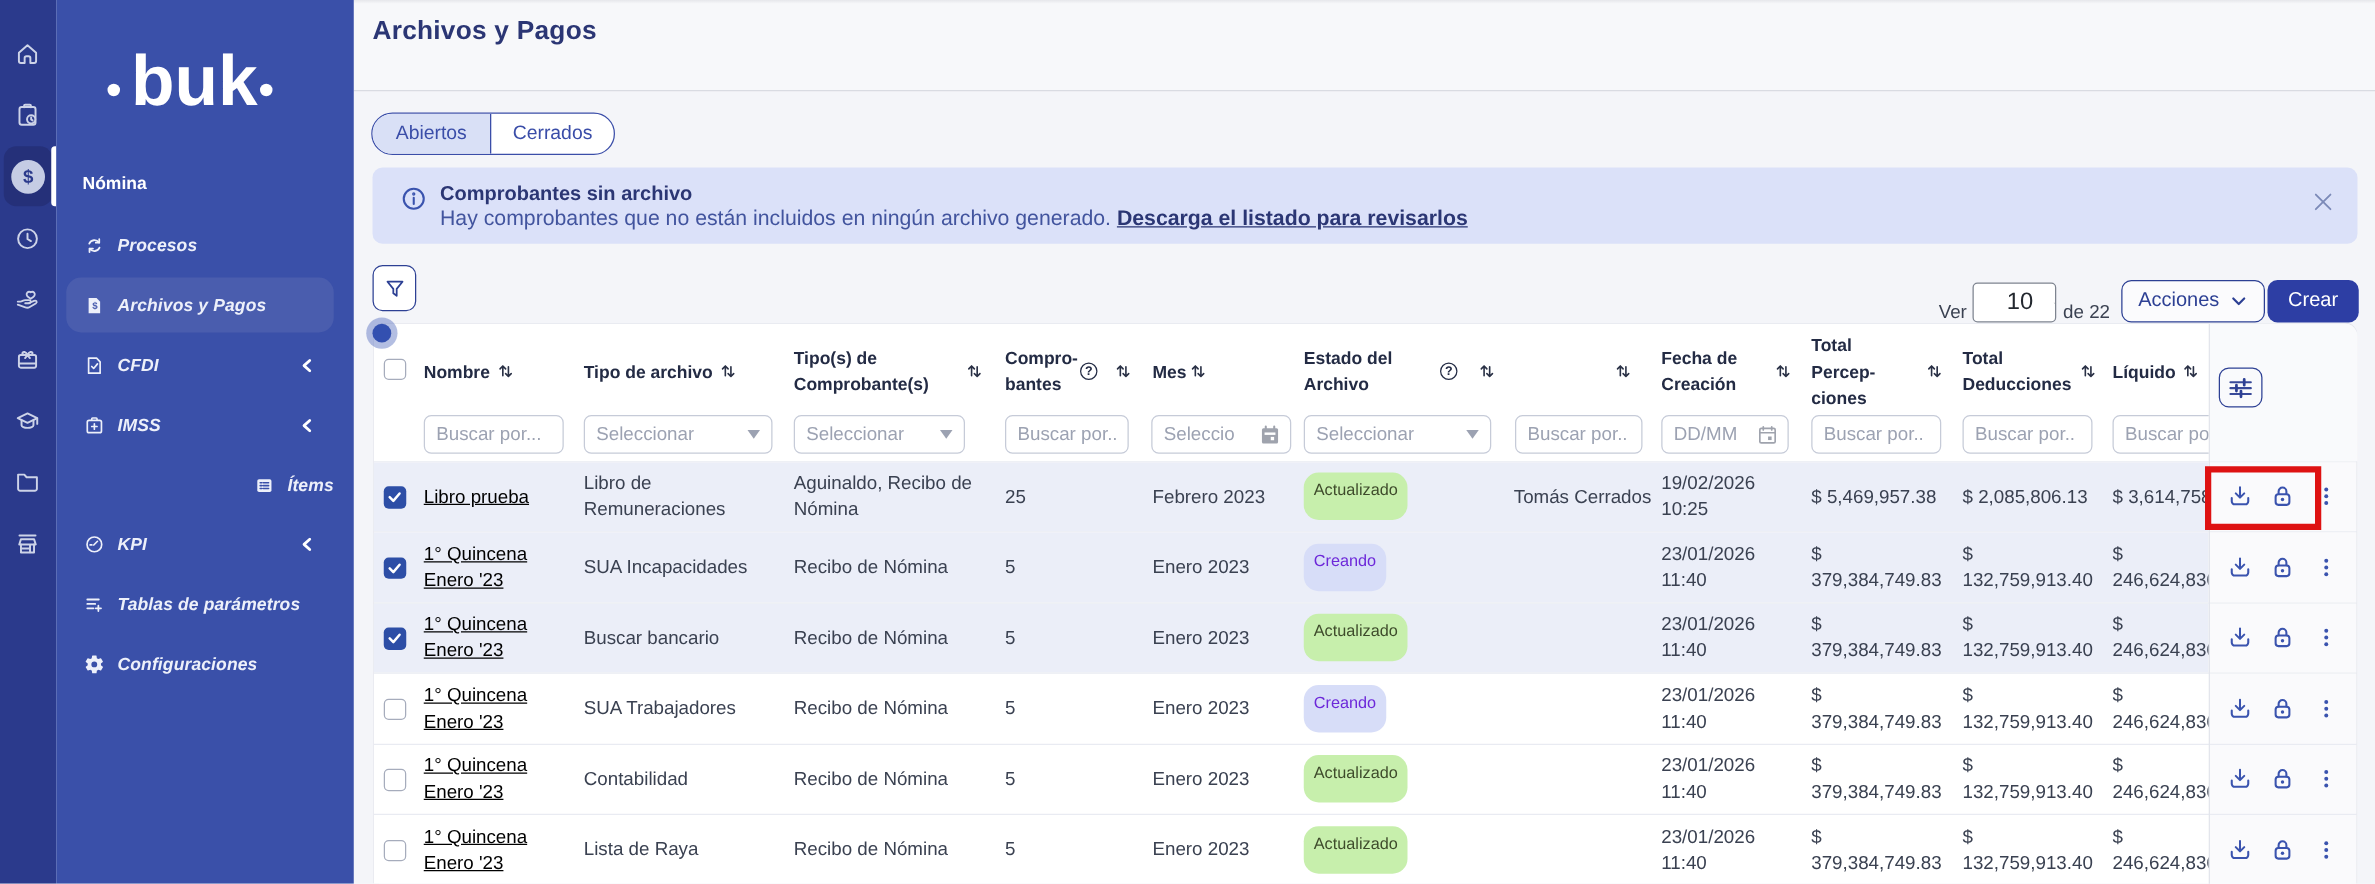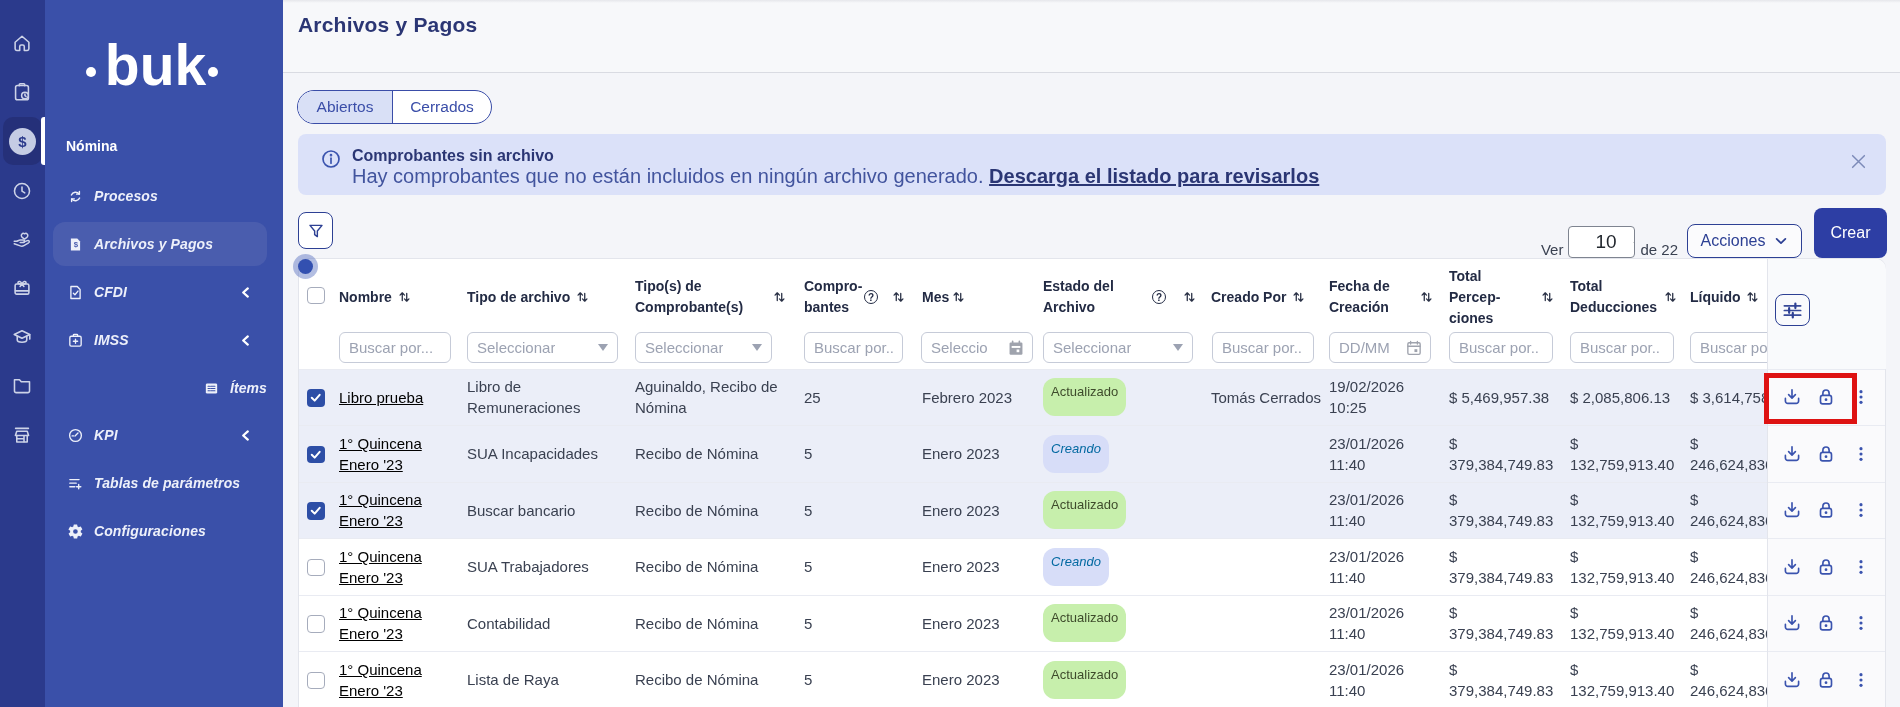--- a/index.html
+++ b/index.html
@@ -36,31 +36,31 @@
 
   
   #tabs { position:absolute; left:14px; top:90px; height:34px; border:1px solid #3A4DA8; border-radius:17px; background:#FFFFFF; display:flex; overflow:hidden; }
   .tab { height:32px; display:flex; align-items:center; justify-content:center; font-size:15.5px; color:#3A4DA8; }
   .tab.on { background:#D9E0F6; border-right:1px solid #3A4DA8; }
 
   
   #alert { position:absolute; left:15px; top:134px; width:1588px; height:61px; background:#DBE1F9; border-radius:8px; }
   #alert .ico { position:absolute; left:23px; top:15px; width:20px; height:20px; }
   #alert .t1 { position:absolute; left:54px; top:13px; font-size:16px; font-weight:bold; color:#2B3674; }
-  #alert .t2 { position:absolute; left:54px; top:31px; font-size:20px; color:#42549E; }
+  #alert .t2 { position:absolute; left:54px; top:31px; font-size:17px; color:#42549E; }
   #alert .t2 a { color:#2B3674; font-weight:bold; text-decoration:underline; }
   #alert .x { position:absolute; right:19px; top:19px; width:17px; height:17px; color:#7C8AB8; }
 
   
   #fbtn { position:absolute; left:15px; top:212px; width:35px; height:37px; background:#FFFFFF; border:1.5px solid #2D4094; border-radius:8px; display:flex; align-items:center; justify-content:center; color:#2D4094; }
   #ctrls { position:absolute; right:13px; top:224px; height:34px; display:flex; align-items:flex-end; font-size:15px; color:#3A4151; }
   #pgsel { width:67px; height:32px; border:1px solid #7E8490; border-radius:4px; background:#FFFFFF; display:flex; align-items:center; margin:0 5px; }
   #pgsel span { margin-left:26px; font-size:19px; color:#23282F; }
   #btnAcc { width:115px; height:34px; border:1.5px solid #2D4094; border-radius:8px; background:#FBFBFD; color:#2D4094; font-size:16px; display:flex; align-items:center; justify-content:center; margin-left:9px; }
-  #btnCrear { width:73px; height:50px; border-radius:8px; background:#2D3EA4; color:#FFFFFF; font-size:16px; display:flex; align-items:center; justify-content:center; margin-left:12px; }
+  #btnCrear { width:73px; height:34px; border-radius:8px; background:#2D3EA4; color:#FFFFFF; font-size:16px; display:flex; align-items:center; justify-content:center; margin-left:2px; }
 
   
   #card { position:absolute; left:15px; top:258px; width:1588px; height:449px; background:#FFFFFF; border:1px solid #E3E5EC; border-bottom:none; border-radius:10px 10px 0 0; }
   #dot { position:absolute; left:-6px; top:-5px; width:25px; height:25px; border-radius:50%; background:rgba(87,110,190,.45); z-index:5; }
   #dot::after { content:""; position:absolute; left:5px; top:5px; width:15px; height:15px; border-radius:50%; background:#3350B0; }
 
   .hl { position:absolute; top:0; height:76px; display:flex; align-items:center; font-size:14px; font-weight:bold; color:#232B44; line-height:21px; }
   .hic { position:absolute; display:flex; align-items:center; color:#232B44; }
   .sort { width:13px; height:14px; }
   .qm { width:14px; height:14px; border:1.4px solid #232B44; border-radius:50%; font-size:10px; font-weight:bold; display:flex; align-items:center; justify-content:center; color:#232B44; }
@@ -75,21 +75,21 @@
 
   .row { position:absolute; left:0; width:1586px; height:56.5px; border-top:1px solid #E9EBF2; }
   .row .bg { position:absolute; left:0; top:0; bottom:0; width:1468px; }
   .row.sel .bg { background:#EBEEF8; }
   .cell { position:absolute; top:0; height:100%; display:flex; align-items:center; font-size:15px; color:#3A4151; line-height:21px; }
   .cell.link { color:#000000;text-decoration:underline; }
   .cb { position:absolute; left:8px; top:19.5px; width:17.5px; height:17.5px; border:1.5px solid #A6ACBC; border-radius:4px; background:#FFFFFF; }
   .cb.on { border:none; background:#2D4EA6; color:#fff; display:flex; align-items:center; justify-content:center; }
   .badge { display:inline-block; padding:3px 8px 14px; border-radius:12px; font-size:13px; }
   .badge.g { background:#C7EFAC; color:#3E4B2B; }
-  .badge.b { background:#D7DDF8; color:#0369a1;font-style:italic; }
+  .badge.b { background:#D7DDF8; color:#6d28d9; }
   .acts { position:absolute; left:1468px; top:0; bottom:0; width:118px; background:#FAFAFC; display:flex; align-items:center; color:#3A53AE; }
   .acts svg { flex:none; }
 
   #vline { position:absolute; left:1468px; top:0; height:449px; width:0; border-left:1px solid #E3E5EC; z-index:4; }
   #redrect { position:absolute; left:1481px; top:373px; width:93px; height:51px; border:5px solid #DE1212; z-index:9; }
 </style>
 </head>
 <body>
 <svg width="0" height="0" style="position:absolute">
     <defs>
@@ -316,21 +316,20 @@
       </div>
     <div class="hl" style="left:744px;">Estado del<br>Archivo</div>
       <div class="hic" style="left:853px;top:31px;">
         <div class="qm">?</div>
       </div>
       <div class="hic" style="left:884px;top:31px;">
         <svg class="sort" viewBox="0 0 14 15">
           <use href="#so"></use>
         </svg>
       </div>
-    <div class="hl" style="left:912px;">Creado Por</div>
       <div class="hic" style="left:993px;top:31px;">
         <svg class="sort" viewBox="0 0 14 15">
           <use href="#so"></use>
         </svg>
       </div>
     <div class="hl" style="left:1030px;">Fecha de<br>Creación</div>
       <div class="hic" style="left:1121px;top:31px;">
         <svg class="sort" viewBox="0 0 14 15">
           <use href="#so"></use>
         </svg>

